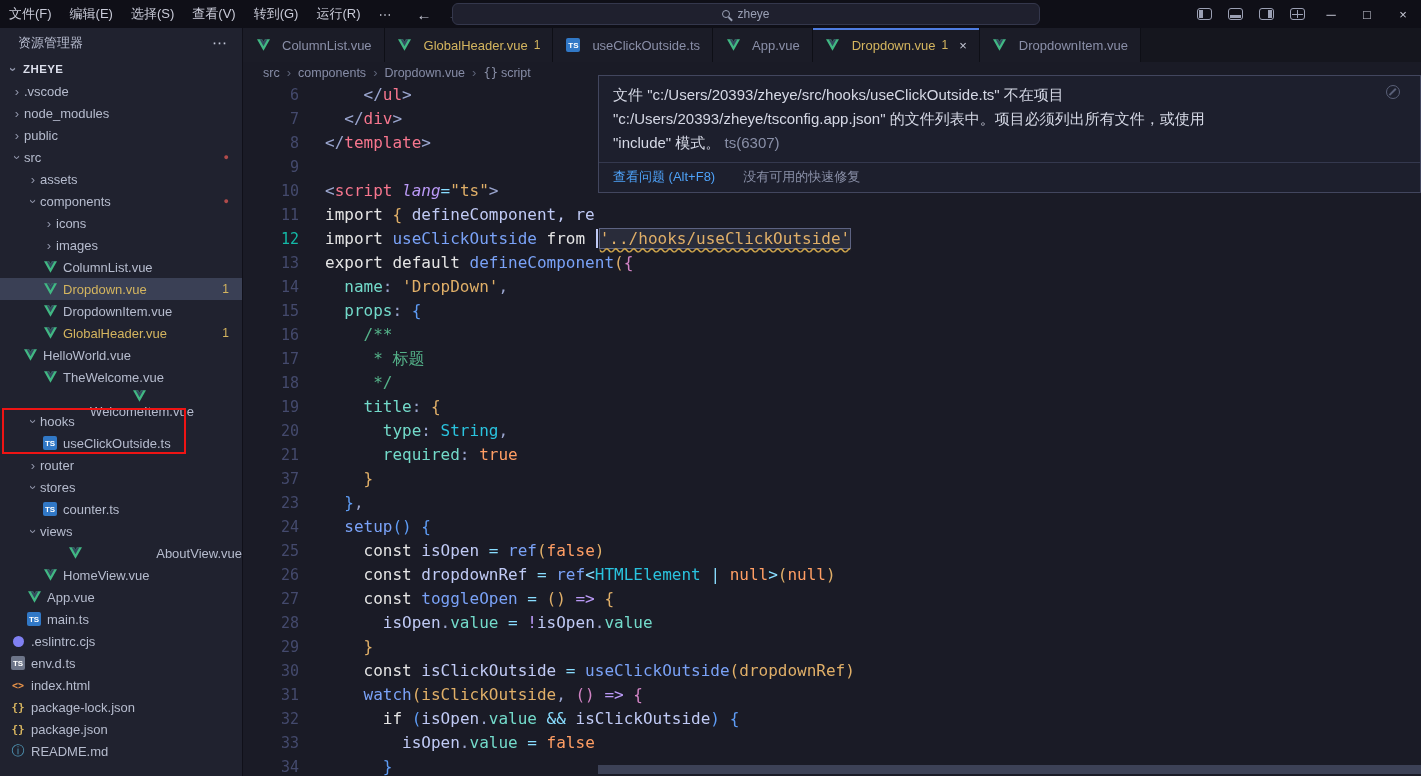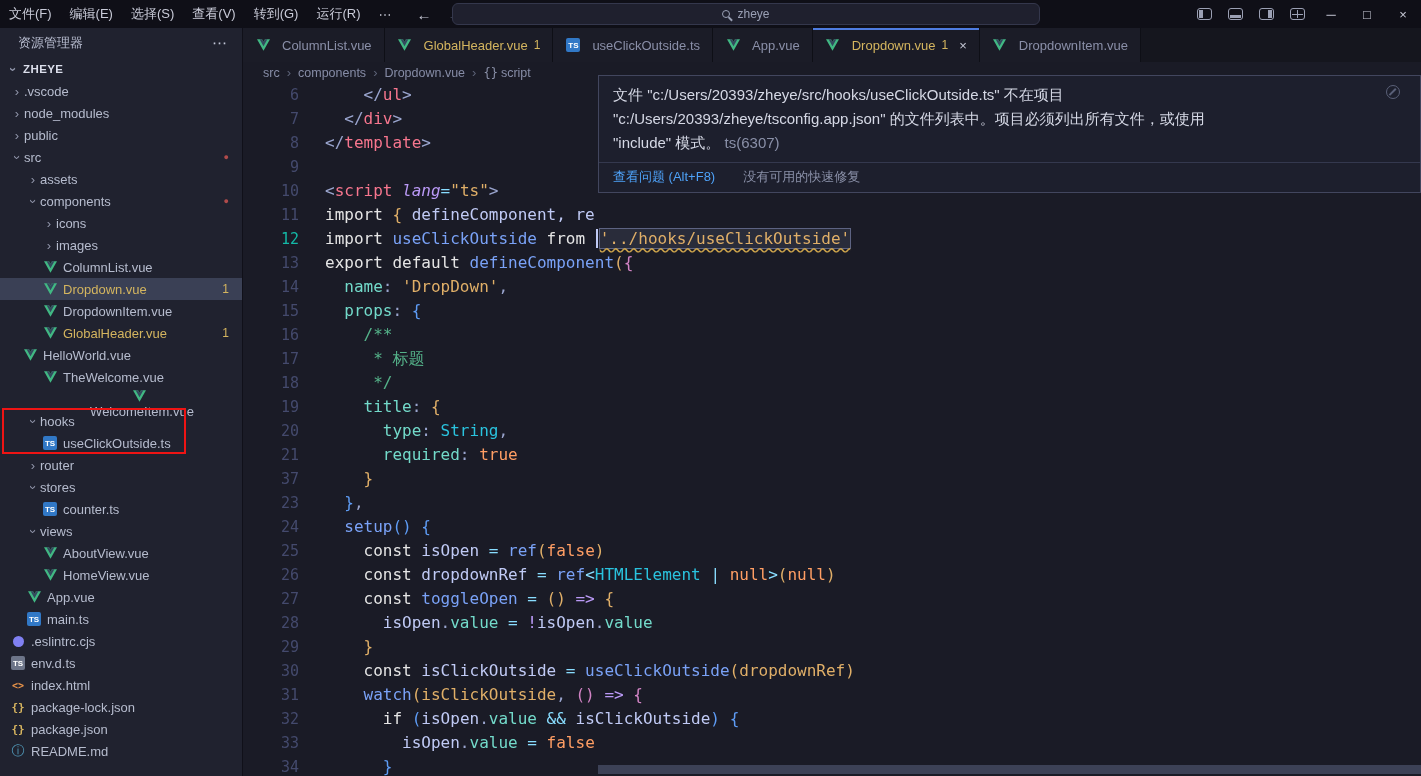--- a/index.html
+++ b/index.html
@@ -262,21 +262,21 @@
         <div class="tree-row" style="padding-left: 42px;">
           <span class="fi">
             <span class="ts-chip">TS</span>
           </span>
           <span class="lbl">counter.ts</span>
         </div>
         <div class="tree-row" style="padding-left: 26px;">
           <span class="chev open">›</span>
           <span class="lbl">views</span>
         </div>
-        <div class="tree-row" style="padding-left: 42px;">
+        <div class="tree-row" style="padding-left: 67px; justify-content: space-between;">
           <span class="fi">
             <svg width="13" height="12" viewBox="0 0 261.76 226.69">
               <path d="M161.096.001l-30.225 52.351L100.647.001H-.005l130.877 226.688L261.749.001z" fill="#41b883"></path>
               <path d="M161.096.001l-30.225 52.351L100.647.001H52.346l78.526 136.01L209.398.001z" fill="#34495e"></path>
             </svg>
           </span>
           <span class="lbl">AboutView.vue</span>
         </div>
         <div class="tree-row" style="padding-left: 42px;">
           <span class="fi">

